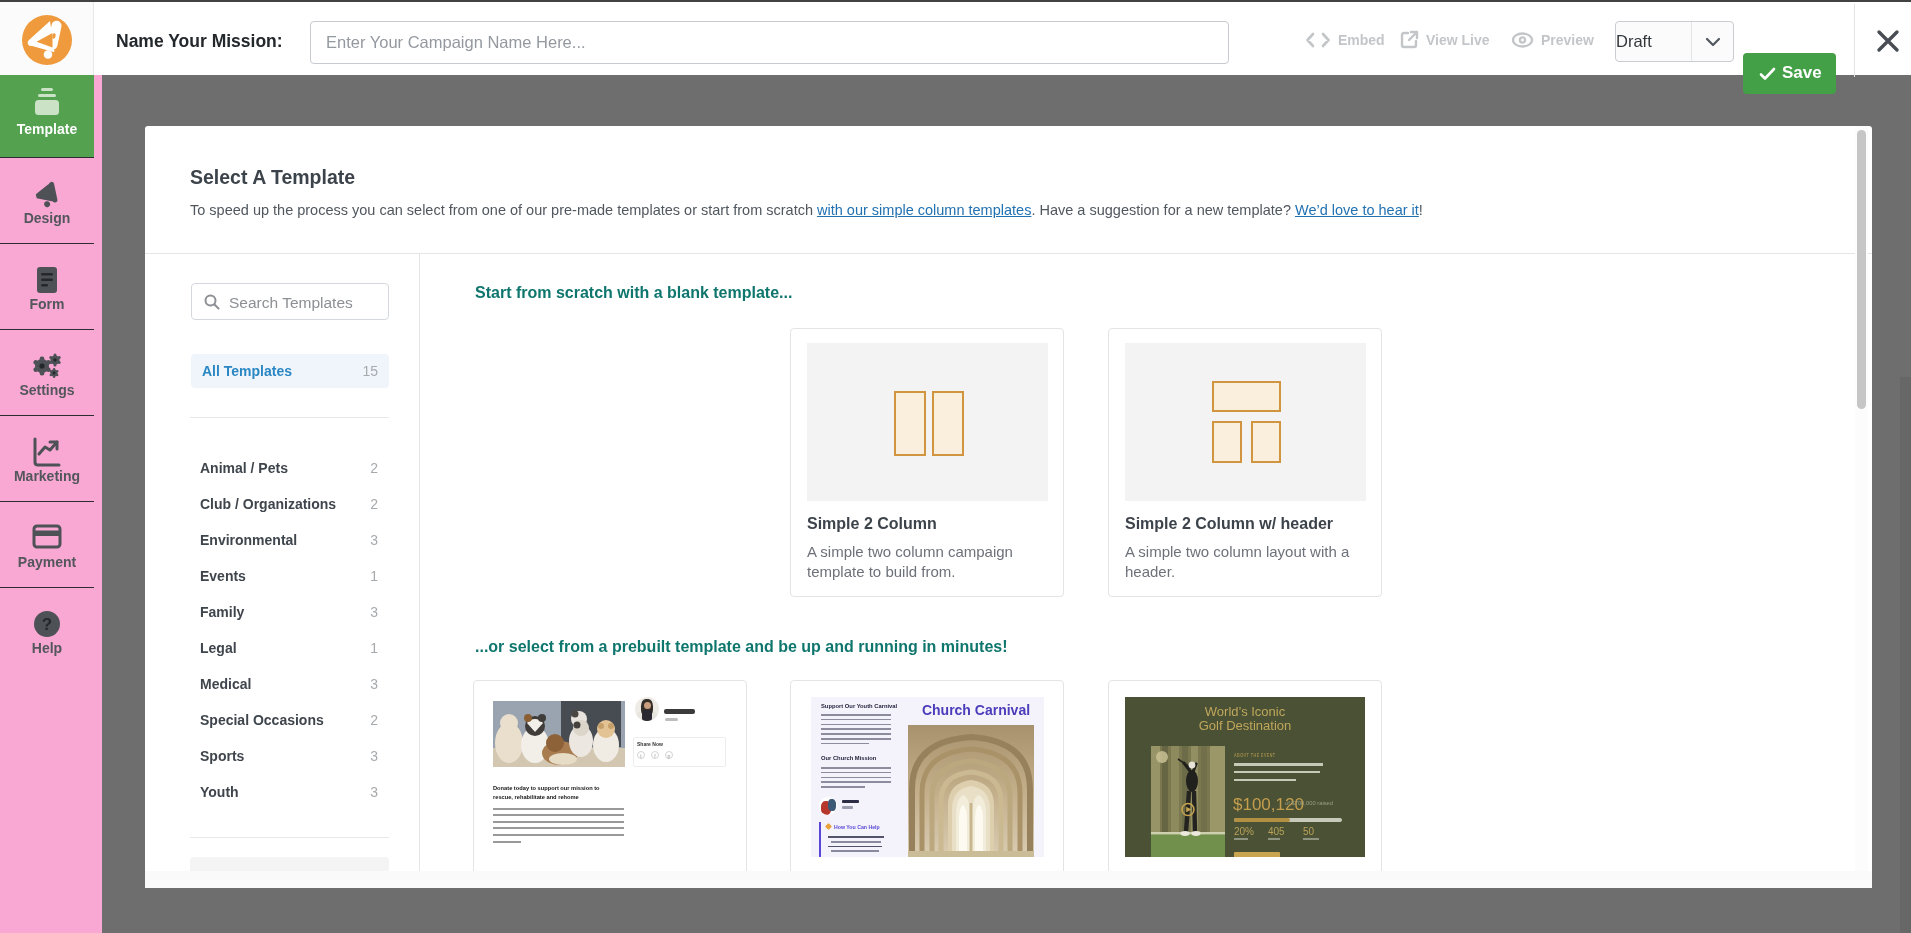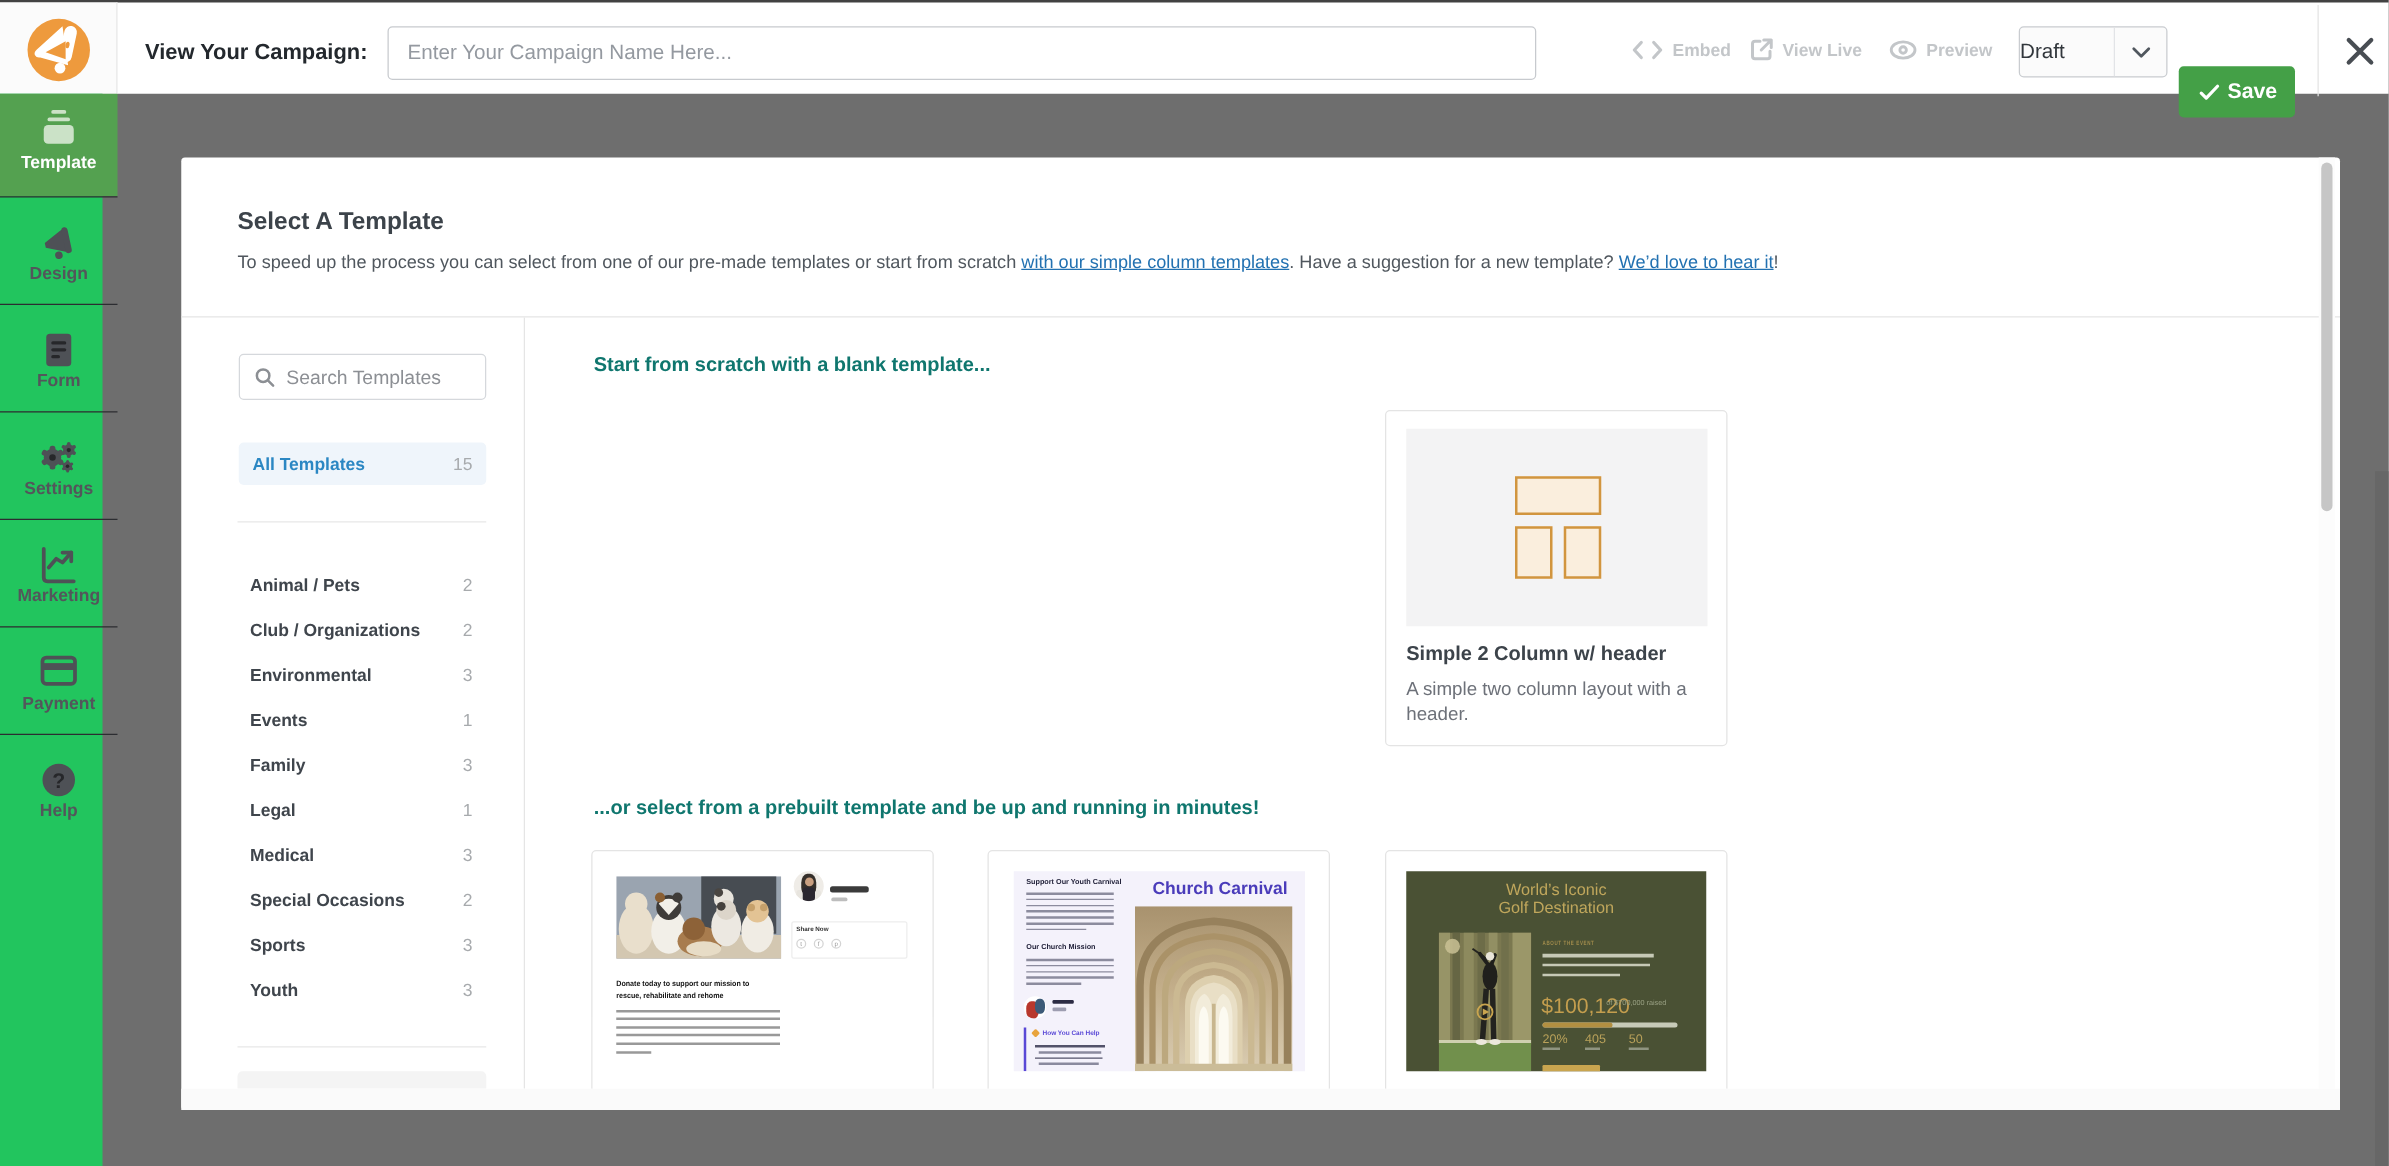--- a/index.html
+++ b/index.html
@@ -15,21 +15,21 @@
   #nameinput span { position:absolute; left:15px; top:11px; font-size:16.5px; color:#9499a0; }
   .tb-dis { position:absolute; top:0; height:75px; display:flex; align-items:center; color:#c3c6c9; font-size:14px; font-weight:700; }
   #draftbtn { position:absolute; left:1615px; top:19px; width:119px; height:41px; background:#fbfbfb; border:1px solid #c9ccd0; border-radius:4px; }
   #draftbtn .lbl { position:absolute; left:0; top:0; width:75px; height:39px; line-height:39px; font-size:16.5px; color:#32373c; }
   #draftbtn .sep { position:absolute; left:75px; top:0; width:1px; height:39px; background:#e2e4e7; }
   #savebtn { position:absolute; left:1743px; top:19px; width:93px; height:41px; background:#44a047; border-radius:4px;margin-top:32px; }
   #savebtn span { position:absolute; left:39px; top:10px; color:#fff; font-size:17px; font-weight:700; }
   #topsep { position:absolute; left:1854px; top:2px; width:1px; height:73px; background:#e3e3e3; }
 
   
-  #sidebar { position:absolute; left:0; top:75px; width:82px; height:858px; background:#22c55e; }
+  #sidebar { position:absolute; left:0; top:75px; width:102px; height:858px; background:#f9a8d4; }
   .side-item { position:relative; width:94px; height:86px; border-top:1px solid #2c2d31; }
   .side-item .lbl { position:absolute; left:0; width:94px; text-align:center; top:52px; font-size:14px; font-weight:700; color:#53565b; }
   .side-item svg { position:absolute; left:50%; transform:translateX(-50%); top:20px; }
   #item-template { background:#54a150; height:82px; border-top:none; } #item-template svg { top:10px; } #item-template .lbl { top:46px; }
   #item-template .lbl { color:#fff; }
 
   
   #panel { position:absolute; left:145px; top:126px; width:1727px; height:762px; background:#fff; border-radius:3px; }
   #panel-clip { position:absolute; left:0; top:0; width:1727px; height:745px; overflow:hidden; }
   #panel-footer { position:absolute; left:0; top:745px; width:1727px; height:17px; background:#fafafa; }
@@ -72,21 +72,21 @@
   <div id="logobox">
     <svg width="52" height="52" style="position:absolute;left:21px;top:12px" viewBox="0 0 52 52">
       <circle cx="26" cy="26" r="25" fill="#ee9a3d"></circle>
       <path d="M29 7 L8.5 25.5 Q5.8 27.9 7 30.2 Q8.2 32.5 11.2 32 L33.5 38.2 Z" fill="#fff"></path>
       <rect x="28.5" y="6.5" width="10" height="29.5" rx="5" fill="#fff" transform="rotate(12 33.5 21.2)"></rect>
       <path d="M15.5 27.8 L31.5 19 L31.5 33.4 Z" fill="#ee9a3d"></path>
       <circle cx="27" cy="40.5" r="4.3" fill="#fff"></circle>
       <ellipse cx="33" cy="22" rx="1.6" ry="2.7" fill="#ee9a3d" transform="rotate(12 33 22)"></ellipse>
     </svg>
   </div>
-  <div id="namelabel">View Your Campaign:</div>
+  <div id="namelabel">Name Your Mission:</div>
   <div id="nameinput">
       <span>Enter Your Campaign Name Here...</span>
     </div>
 
   <div class="tb-dis" style="left:1305px;">
     <svg width="26" height="16" viewBox="0 0 26 16" style="margin-right:7px">
         <path d="M8 2 L2.5 8 L8 14 M18 2 L23.5 8 L18 14" fill="none" stroke="#c3c6c9" stroke-width="2.6" stroke-linecap="round" stroke-linejoin="round"></path>
       </svg>
     Embed
   </div>
@@ -255,20 +255,28 @@
       </div>
   <div class="cat" style="top:648px">
         <span class="a">Youth</span>
         <span class="b">3</span>
       </div>
   <div class="ldiv" style="top:711px"></div>
   <div id="partrow"></div>
 
   <div class="sechead" style="left:330px;top:158px">Start from scratch with a blank template...</div>
 
+  <div class="card row1" style="left:645px">
+    <div class="cardprev">
+      <div class="oshape" style="left:87px;top:48px;width:32px;height:65px;"></div>
+      <div class="oshape" style="left:125px;top:48px;width:32px;height:65px;"></div>
+    </div>
+    <div class="cardtitle">Simple 2 Column</div>
+    <div class="carddesc">A simple two column campaign template to build from.</div>
+  </div>
   <div class="card row1" style="left:963px">
     <div class="cardprev">
       <div class="oshape" style="left:87px;top:38px;width:69px;height:31px;"></div>
       <div class="oshape" style="left:87px;top:78px;width:30px;height:42px;"></div>
       <div class="oshape" style="left:126px;top:78px;width:30px;height:42px;"></div>
     </div>
     <div class="cardtitle">Simple 2 Column w/ header</div>
     <div class="carddesc">A simple two column layout with a header.</div>
   </div>
 

